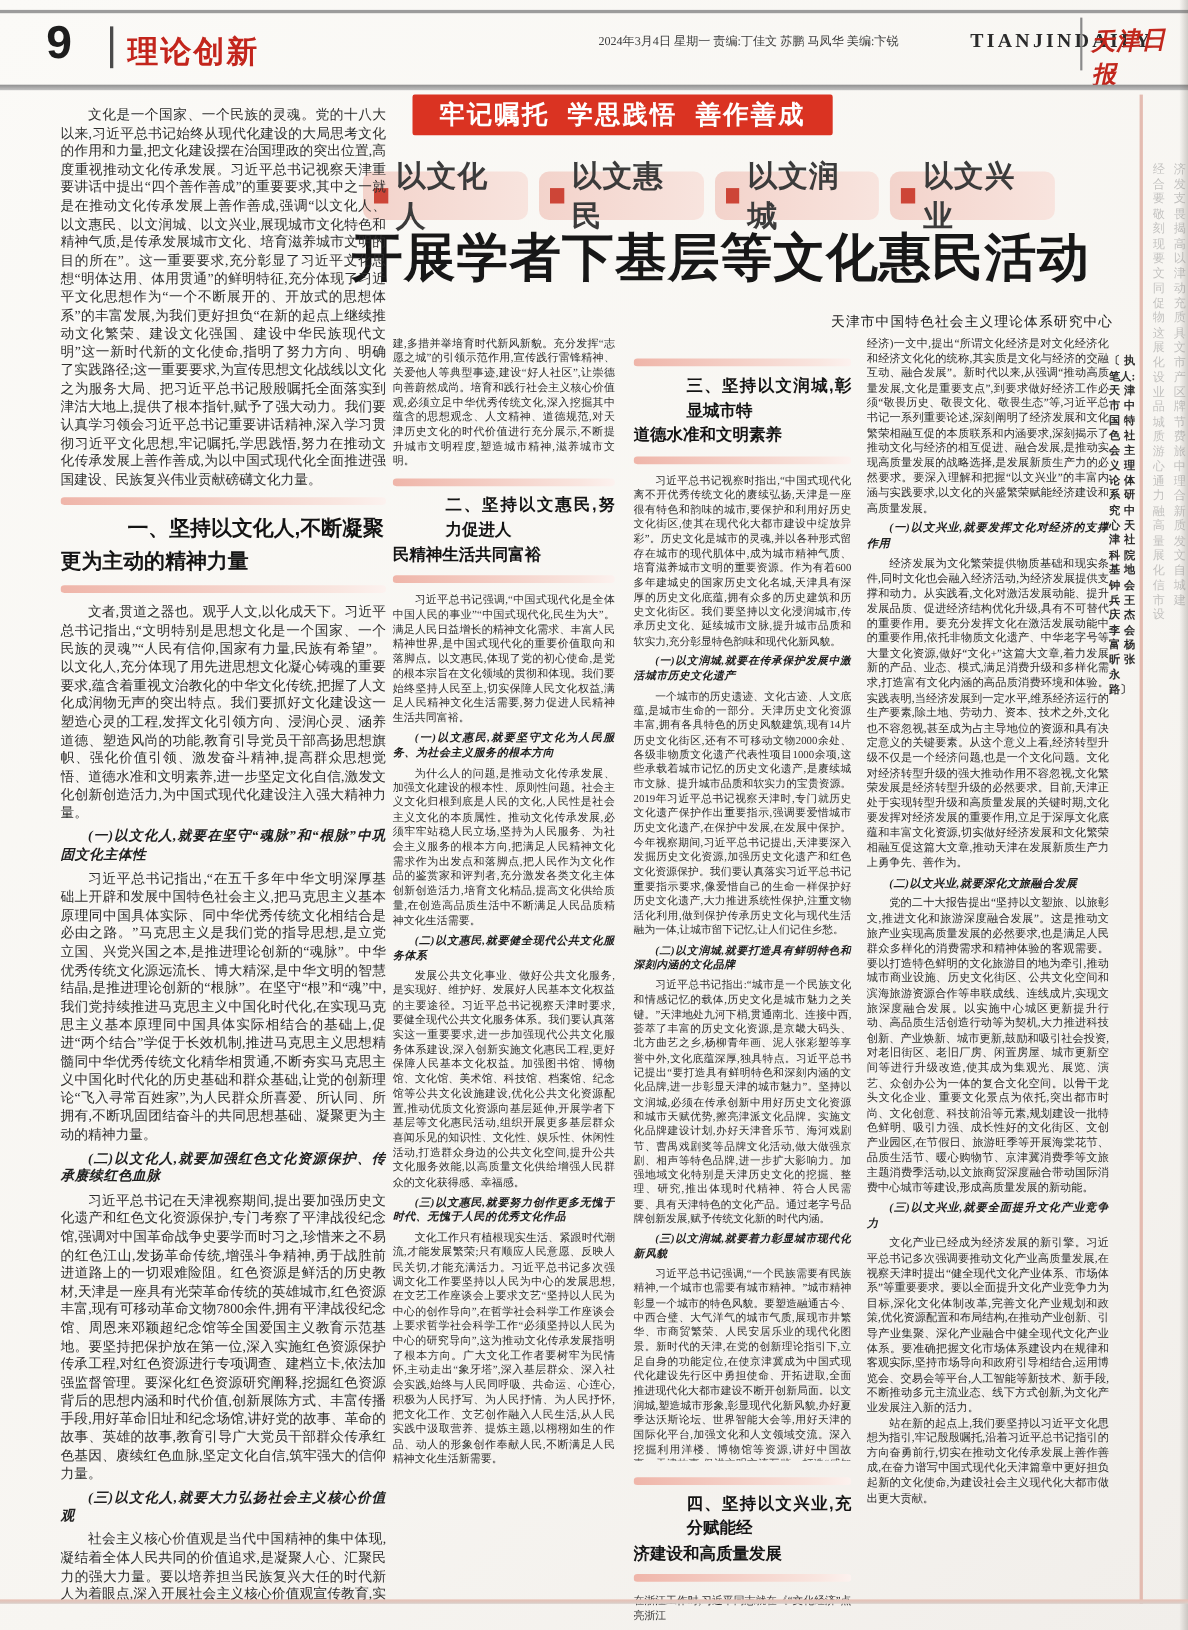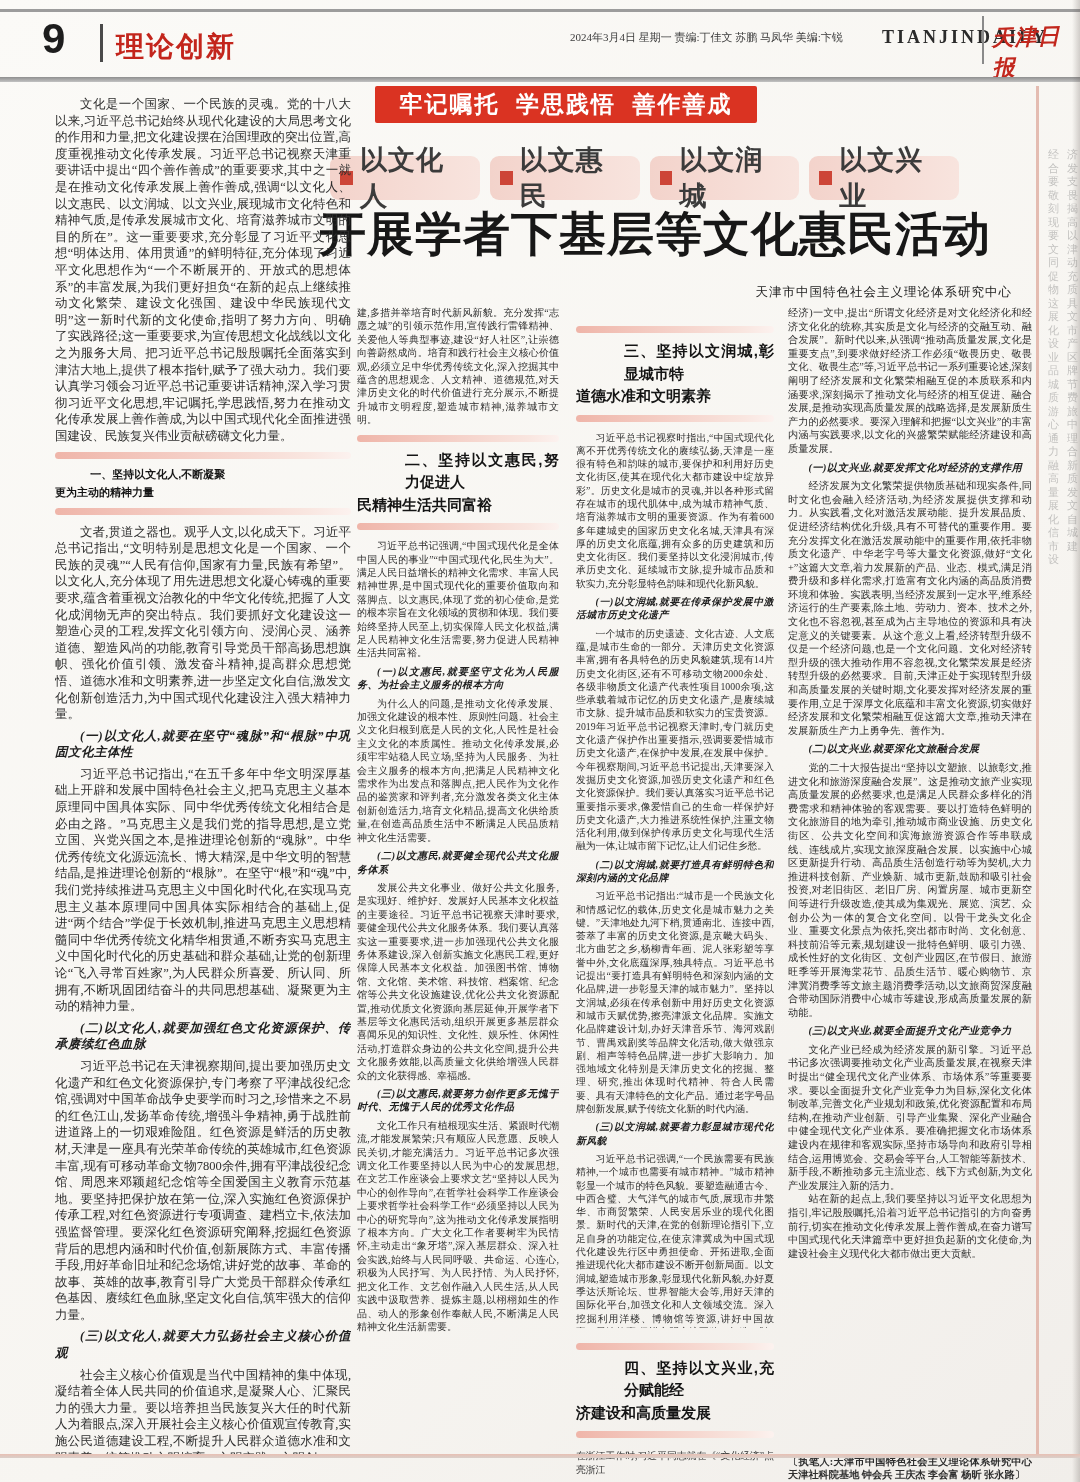--- a/index.html
+++ b/index.html
@@ -8,21 +8,21 @@
         font-family:"Liberation Serif","DejaVu Serif",serif;color:#2e2e2e;}
   
   .rule-top{position:absolute;left:0;top:9px;width:1080px;height:3px;background:#9c9c9c;}
   .rule-mast{position:absolute;left:0;top:77px;width:1080px;height:5px;
              background:linear-gradient(180deg,#8f8f8f,#c2c2c2);}
   .pageno{position:absolute;left:42px;top:18px;font-family:"Liberation Sans","DejaVu Sans",sans-serif;
           font-size:42px;font-weight:800;color:#1d1d1d;line-height:1;}
   .mast-div{position:absolute;left:100px;top:24px;width:3px;height:38px;background:#4a4a4a;}
   .sec-name{position:absolute;left:116px;top:28px;font-family:"Liberation Sans","DejaVu Sans",sans-serif;
             font-size:28px;font-weight:800;color:#c3251c;letter-spacing:2px;}
-  .dateline{position:absolute;left:570px;top:30px;width:300px;font-size:11px;color:#3c3c3c;
+  .dateline{position:absolute;left:544px;top:30px;width:300px;font-size:11px;color:#3c3c3c;
             white-space:nowrap;}
   .brand-latin{position:absolute;left:882px;top:27px;font-size:18px;font-weight:700;
                letter-spacing:3px;color:#2b2b2b;}
   .brand-sep{position:absolute;left:982px;top:16px;width:2px;height:48px;background:#8a8a8a;}
   .brand-logo{position:absolute;left:992px;top:22px;font-size:22px;font-weight:800;color:#c2271d;
               font-style:italic;letter-spacing:1px;transform:rotate(-2deg);}
   
   .banner{position:absolute;left:375px;top:86px;width:382px;height:37px;background:#da3322;
           border-radius:2px;display:flex;align-items:center;justify-content:center;text-align:right;}
   .banner span{color:#fff;font-family:"Liberation Sans","DejaVu Sans",sans-serif;
@@ -38,35 +38,35 @@
             font-size:47px;letter-spacing:1px;color:#171717;line-height:1.2;}
   .byline{position:absolute;left:298px;top:284px;width:714px;text-align:right;
           font-size:12.5px;color:#222;letter-spacing:1px;}
   
   .col{position:absolute;text-align:justify;overflow:hidden;}
   .col1{left:55px;top:96px;width:296px;height:1362px;font-size:12.5px;line-height:16.6px;}
   .col2{left:357px;top:306px;width:202px;height:1152px;font-size:10px;line-height:13.4px;}
   .col3{left:576px;top:306px;width:198px;height:1170px;font-size:9.8px;line-height:13.3px;
         display:flex;flex-direction:column;}
   .col4{left:788px;top:306px;width:244px;height:1176px;font-size:10.2px;line-height:13.6px;
-        display:flex;flex-direction:column;}
+        display:flex;flex-direction:row;}
   .col3-main{height:1024px;overflow:hidden;}
   .col4-main{flex:1 1 auto;overflow:hidden;}
   .p{margin:0;text-indent:2em;}
   .cont{text-indent:0;}
   .kai{margin:5px 0;font-style:italic;font-weight:700;text-indent:2em;color:#1f1f1f;
        letter-spacing:0.5px;}
   .sec-head{margin:8px 0 9px 0;}
   .bar{height:7px;border-radius:4px;background:linear-gradient(90deg,#efb5a9,#f9e6e0 85%,#fcf2ef);
        margin:7px 0;}
   .hl1,.hl2{font-family:"Liberation Sans","DejaVu Sans",sans-serif;font-weight:800;color:#141414;}
-  .col1 .hl1,.col1 .hl2{font-size:11px;line-height:1.55;}
+  .col1 .hl1,.col1 .hl2{font-size:19px;line-height:1.55;}
   .col2 .hl1,.col2 .hl2,.col3 .hl1,.col3 .hl2{font-size:15px;line-height:1.5;}
   .hl1{padding-left:3.2em;}
-  .credit{font-weight:700;margin-top:3px;}
+  .credit{font-weight:700;margin-top:16px;}
   .s4lead{margin-top:2px;}
   
   .page-rule-right{position:absolute;left:1036px;top:86px;width:3px;height:1372px;
                    background:#e0b2a6;opacity:.85;}
   .sliver{position:absolute;left:1048px;top:148px;width:30px;height:1300px;overflow:hidden;
           font-size:11px;line-height:13.5px;color:#8f8f8f;opacity:.5;text-align:justify;}
   .edge-shadow{position:absolute;right:0;top:0;width:8px;height:1482px;
                background:linear-gradient(90deg,rgba(0,0,0,0),rgba(90,80,75,.25));}
   .rule-bottom{position:absolute;left:0;top:1454px;width:1080px;height:4px;
                background:linear-gradient(180deg,#e7c0b4,#d9cfca);}

